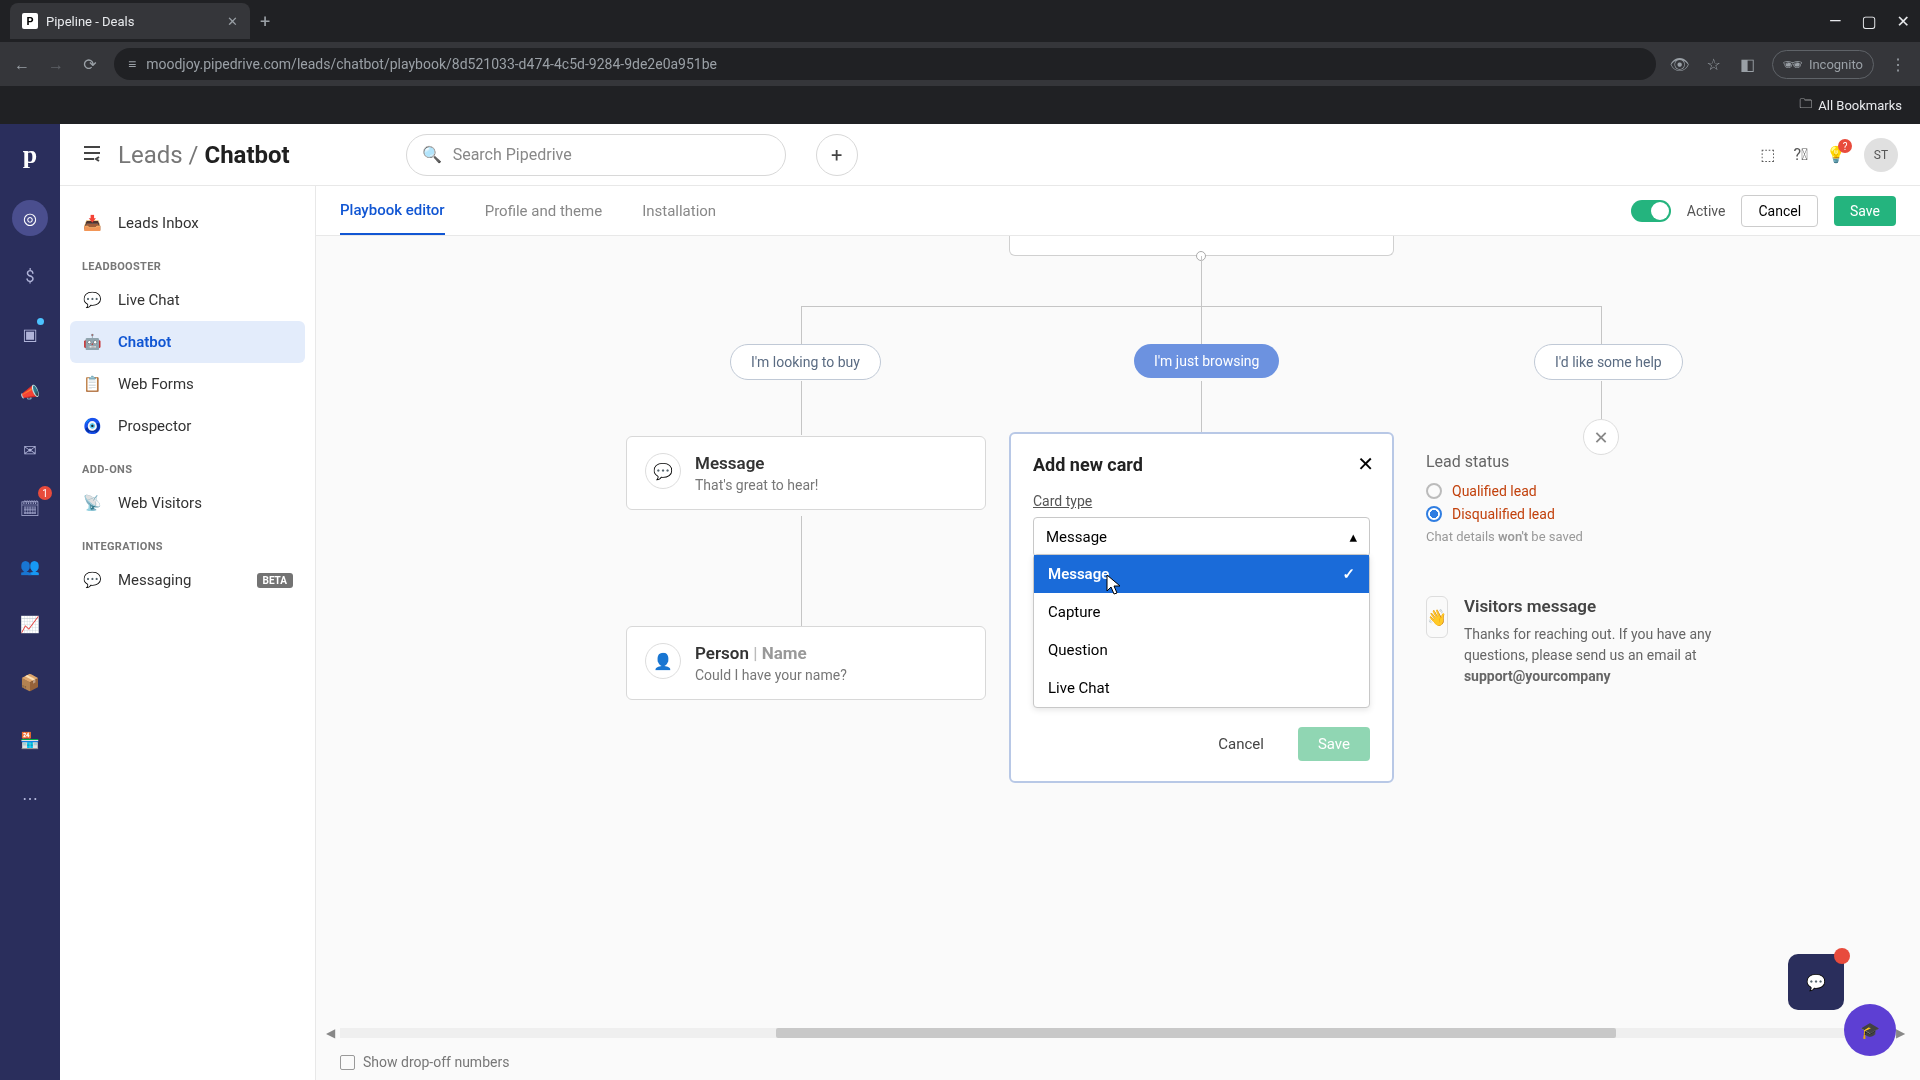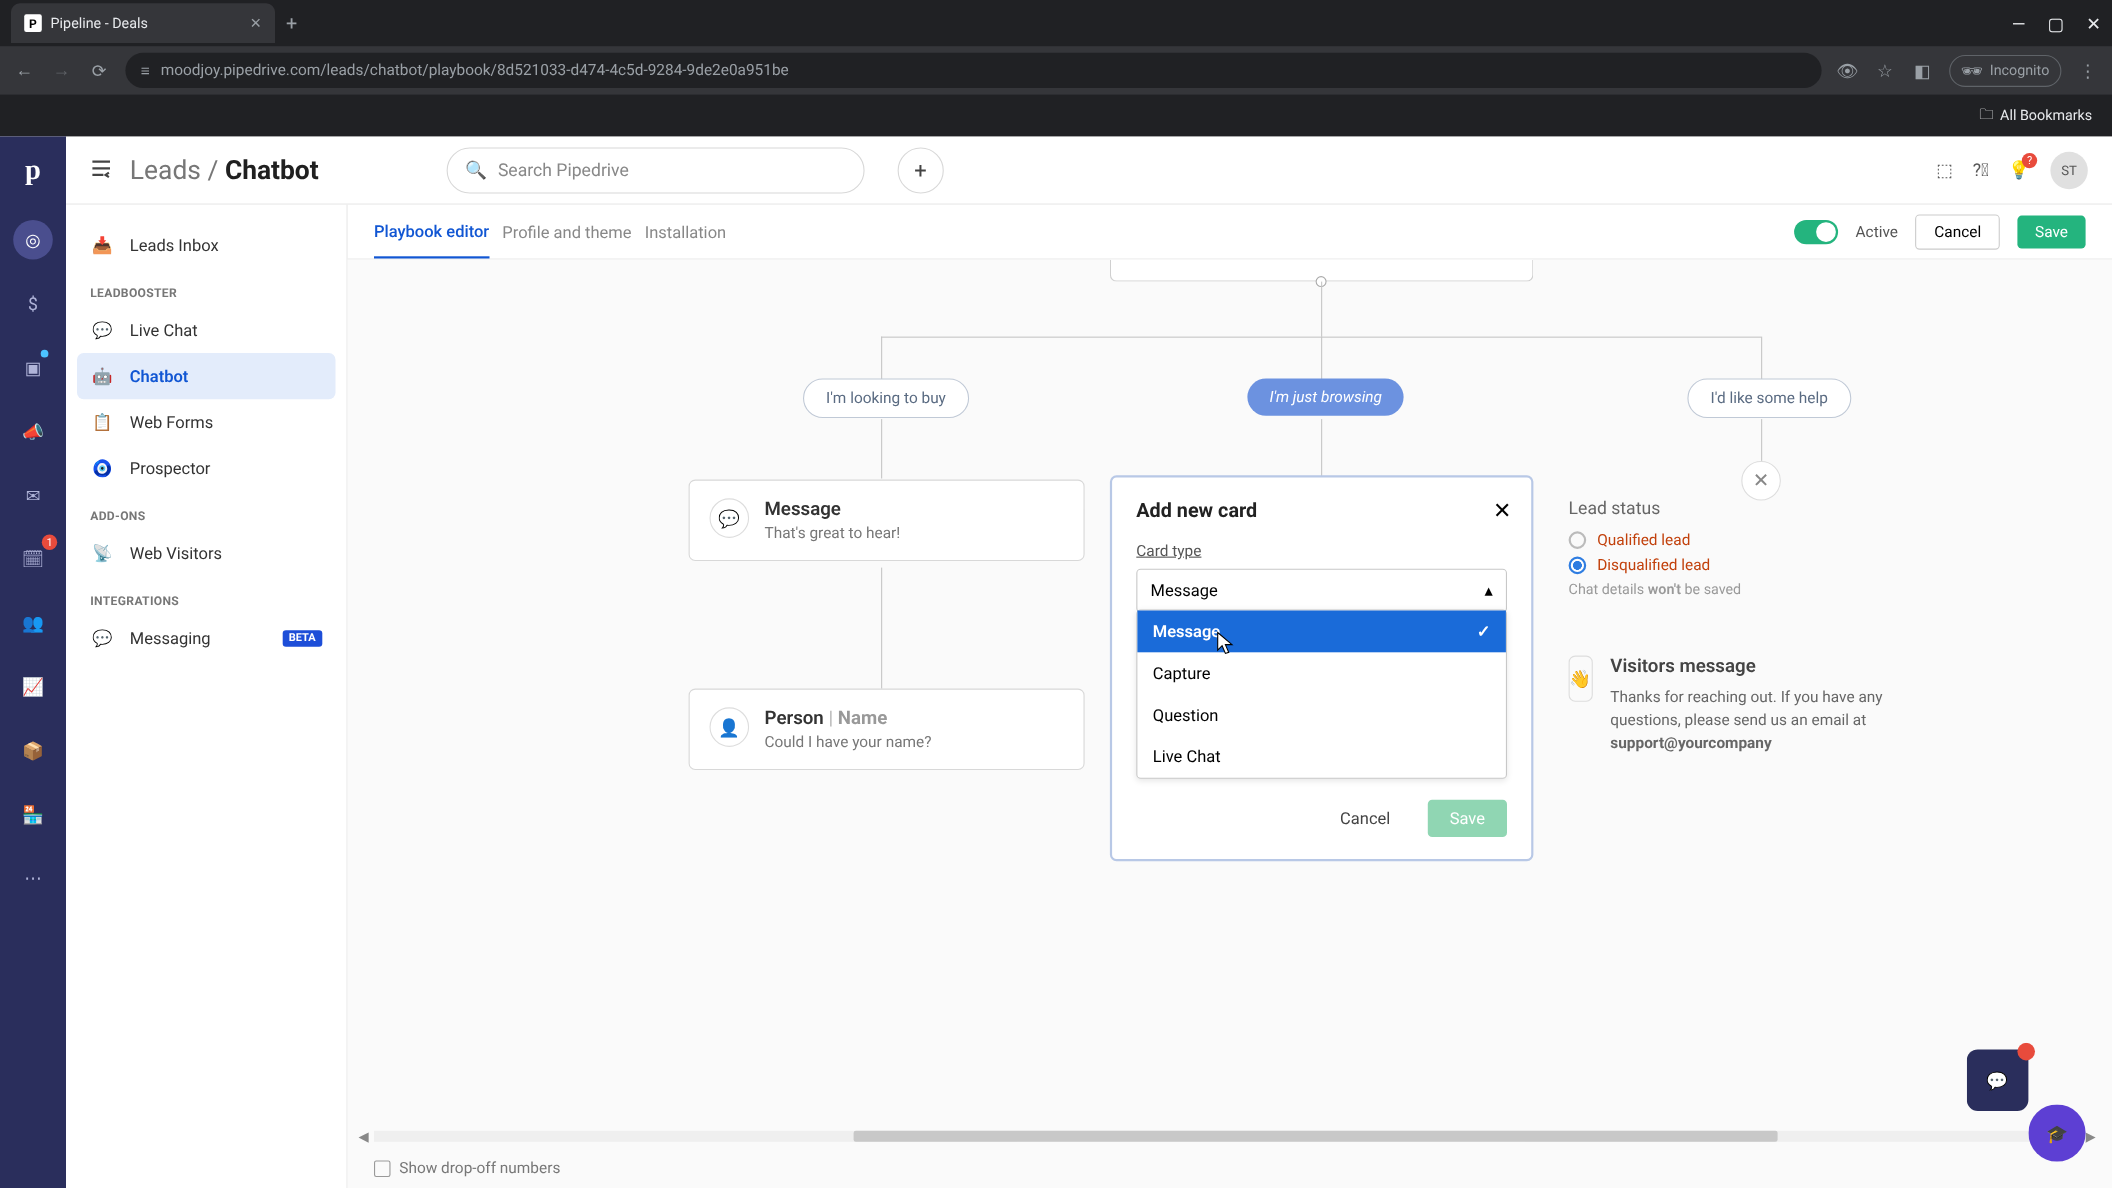--- a/index.html
+++ b/index.html
@@ -41,24 +41,24 @@
 .bulb-badge { position: absolute; top: -6px; right: -6px; background: #e84b3c; color: #fff; font-size: 10px; border-radius: 50%; width: 14px; height: 14px; display: flex; align-items: center; justify-content: center; }
 .avatar-chip { width: 34px; height: 34px; background: #e0e0e0; border-radius: 50%; display: flex; align-items: center; justify-content: center; font-size: 12px; color: #555; }
 
 .content-row { display: flex; flex: 1; }
 .side-panel { width: 256px; border-right: 1px solid #e8e8e8; padding: 16px 10px; }
 .side-item { display: flex; align-items: center; gap: 14px; padding: 10px 12px; border-radius: 6px; font-size: 15px; color: #333; cursor: pointer; }
 .side-item.selected { background: #e3ecfb; color: #1156d3; font-weight: 600; }
 .side-section { padding: 16px 12px 6px; font-size: 11px; font-weight: 700; color: #777; letter-spacing: 0.3px; }
 .side-icon { width: 22px; height: 22px; display: flex; align-items: center; justify-content: center; color: #666; }
 .side-item.selected .side-icon { color: #1156d3; }
-.beta-badge { background: #1d4ed8; color: #fff; font-size: 10px; font-weight: 700; padding: 2px 6px; border-radius: 3px; margin-left: auto; }
+.beta-badge { background: #737373; color: #fff; font-size: 10px; font-weight: 700; padding: 2px 6px; border-radius: 3px; margin-left: auto; }
 
 .canvas-wrap { flex: 1; display: flex; flex-direction: column; position: relative; }
-.tabs-row { display: flex; align-items: center; padding: 0 24px; height: 50px; border-bottom: 1px solid #e8e8e8; gap: 12px; }
+.tabs-row { display: flex; align-items: center; padding: 0 24px; height: 50px; border-bottom: 1px solid #e8e8e8; gap: 40px; }
 .tab-item { font-size: 15px; color: #888; padding: 14px 0; cursor: pointer; }
 .tab-item.active { color: #1156d3; border-bottom: 2px solid #1156d3; font-weight: 500; }
 .tabs-right { margin-left: auto; display: flex; align-items: center; gap: 16px; }
 .toggle { width: 40px; height: 22px; background: #24b47e; border-radius: 11px; position: relative; cursor: pointer; }
 .toggle::after { content: ''; position: absolute; right: 2px; top: 2px; width: 18px; height: 18px; background: #fff; border-radius: 50%; }
 .toggle-label { font-size: 14px; color: #555; }
 .btn { padding: 7px 16px; border-radius: 4px; font-size: 14px; cursor: pointer; border: 1px solid #ccc; background: #fff; }
 .btn.primary { background: #24b47e; color: #fff; border: none; }
 
 .canvas { flex: 1; position: relative; background: #fafafa; overflow: hidden; }
@@ -262,21 +262,21 @@
 
           <div class="top-card-stub"></div>
           <div class="node-dot" style="left:880px; top:15px;"></div>
           <div class="vline" style="left:885px; top:20px; height:50px;"></div>
           <div class="hline" style="left:485px; top:70px; width:800px;"></div>
           <div class="vline" style="left:485px; top:70px; height:40px;"></div>
           <div class="vline" style="left:885px; top:70px; height:40px;"></div>
           <div class="vline" style="left:1285px; top:70px; height:40px;"></div>
 
           <div class="choice-pill" style="left:414px; top:108px;">I'm looking to buy</div>
-          <div class="choice-pill selected" style="left:818px; top:108px;font-style:italic;">I'm just browsing</div>
+          <div class="choice-pill selected" style="left:818px; top:108px;">I'm just browsing</div>
           <div class="choice-pill" style="left:1218px; top:108px;">I'd like some help</div>
 
           <div class="vline" style="left:485px; top:145px; height:54px;"></div>
           <div class="vline" style="left:885px; top:145px; height:52px;"></div>
           <div class="vline" style="left:1285px; top:145px; height:38px;"></div>
 
           <div class="flow-card" style="left:310px; top:200px;">
             <div class="card-icon">💬</div>
             <div class="card-title">Message</div>
             <div class="card-sub">That's great to hear!</div>

